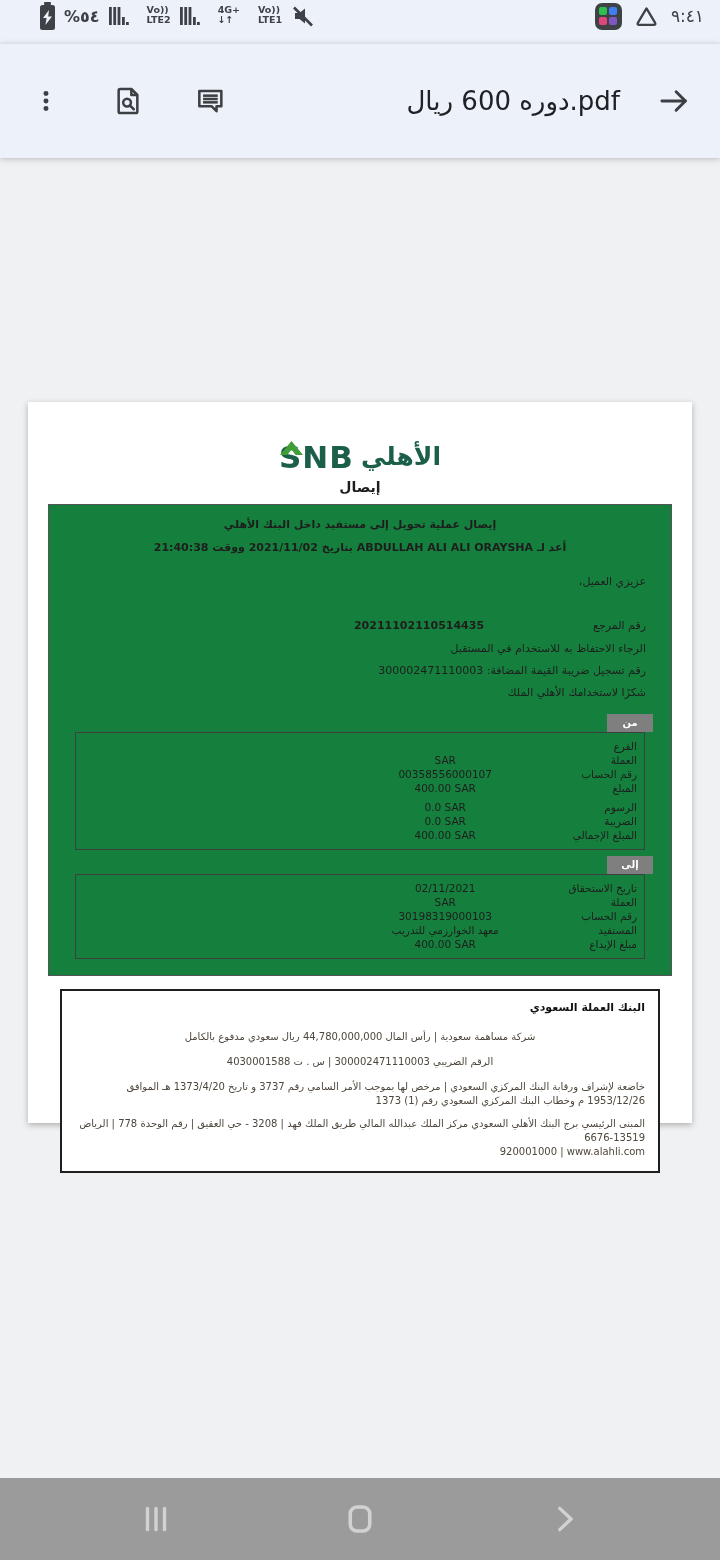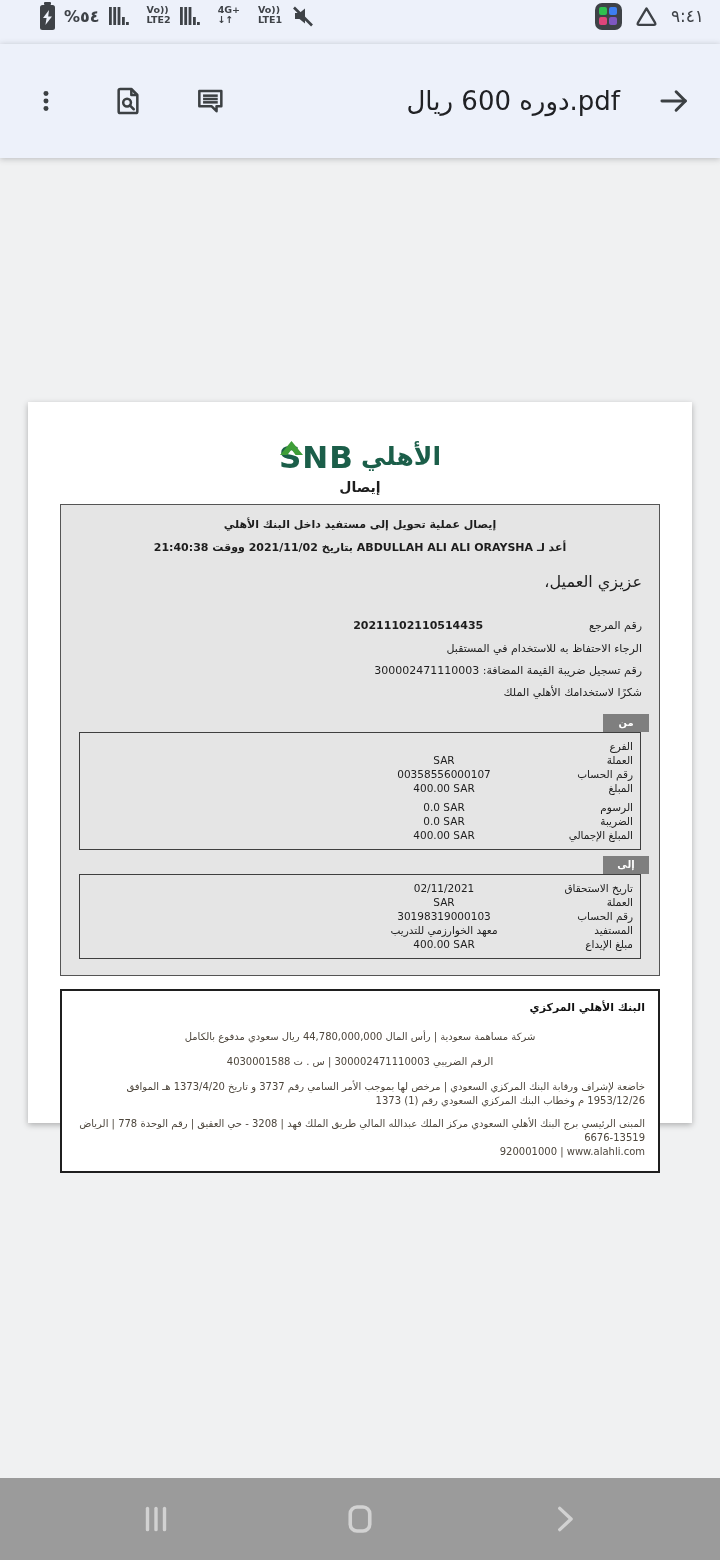--- a/index.html
+++ b/index.html
@@ -32,24 +32,24 @@
   .viewer{position:absolute;top:158px;left:0;width:720px;height:1320px;background:#f0f1f2;}
   .pdf-page{position:relative;margin:244px 0 0 28px;width:664px;height:721px;background:#ffffff;
             box-shadow:0 2px 6px rgba(0,0,0,.28);direction:rtl;color:#1d1d1d;box-sizing:border-box;}
   
   .logo-row{display:flex;direction:ltr;justify-content:center;align-items:flex-end;gap:7px;padding-top:24px;height:46px;box-sizing:content-box;}
   .logo-latin{position:relative;font-size:31px;font-weight:bold;color:#1b5e49;letter-spacing:1px;line-height:30px;}
   .logo-caret{position:absolute;top:-13px;left:1px;}
   .logo-arabic{font-size:25px;font-weight:bold;color:#1b5e49;line-height:30px;}
   .doc-label{text-align:center;font-weight:bold;font-size:14px;margin-top:6px;line-height:18px;}
   
-  .outer-box{margin:8px 32px 0;border:1px solid #555;padding:13px 8px 16px;background:#e5e5e5;}
+  .outer-box{margin:8px 20px 0;border:1px solid #555;padding:13px 16px 16px;background:#15803d;}
   .c-line{text-align:center;font-weight:bold;font-size:11px;line-height:14px;}
   .c2{margin-top:9px;}
-  .greeting{margin-top:20px;padding-right:9px;font-size:16px;line-height:14px;text-align:right;}
+  .greeting{margin-top:20px;padding-right:9px;font-size:11px;line-height:14px;text-align:right;}
   .ref-row{position:relative;height:14px;margin-top:30px;font-size:11px;}
   .ref-label{position:absolute;right:9px;}
   .ref-val{position:absolute;left:60%;transform:translateX(-50%);font-weight:bold;direction:ltr;}
   .note{margin-top:8px;padding-right:9px;font-size:11px;line-height:14px;text-align:right;}
   .note.first{margin-top:9px;}
   
   .sec-tab{width:46px;height:18px;background:#7f7f7f;color:#fff;font-size:10px;font-weight:bold;
            text-align:center;line-height:18px;margin:14px 2px 0 auto;}
   .sec-tab.second{margin-top:6px;}
   .sec-box{margin:0 10px;border:1px solid #3f3f3f;padding:6px 0 7px;}
@@ -244,21 +244,21 @@
               <span class="tval">معهد الخوارزمي للتدريب</span>
             </div>
           <div class="trow">
               <span class="tlabel">مبلغ الإيداع</span>
               <span class="tval">400.00 SAR</span>
             </div>
         </div>
       </div>
 
       <div class="footer-box">
-        <div class="bank-name">البنك الأهلي المركزي</div>
+        <div class="bank-name">البنك العملة السعودي</div>
         <div class="f-line">شركة مساهمة سعودية | رأس المال 44,780,000,000 ريال سعودي مدفوع بالكامل</div>
         <div class="f-line">الرقم الضريبي 300002471110003 | س . ت 4030001588</div>
         <div class="f-license">خاضعة لإشراف ورقابة البنك المركزي السعودي | مرخص لها بموجب الأمر السامي رقم 3737 و تاريخ 1373/4/20 هـ الموافق 1953/12/26 م وخطاب البنك المركزي السعودي رقم (1) 1373</div>
         <div>المبنى الرئيسي برج البنك الأهلي السعودي مركز الملك عبدالله المالي طريق الملك فهد | 3208 - حي العقيق | رقم الوحدة 778 | الرياض 13519-6676</div>
         <div class="f-contact"><bdo dir="ltr">920001000 | www.alahli.com</bdo></div>
       </div>
 
     </div>
   </div>
 

